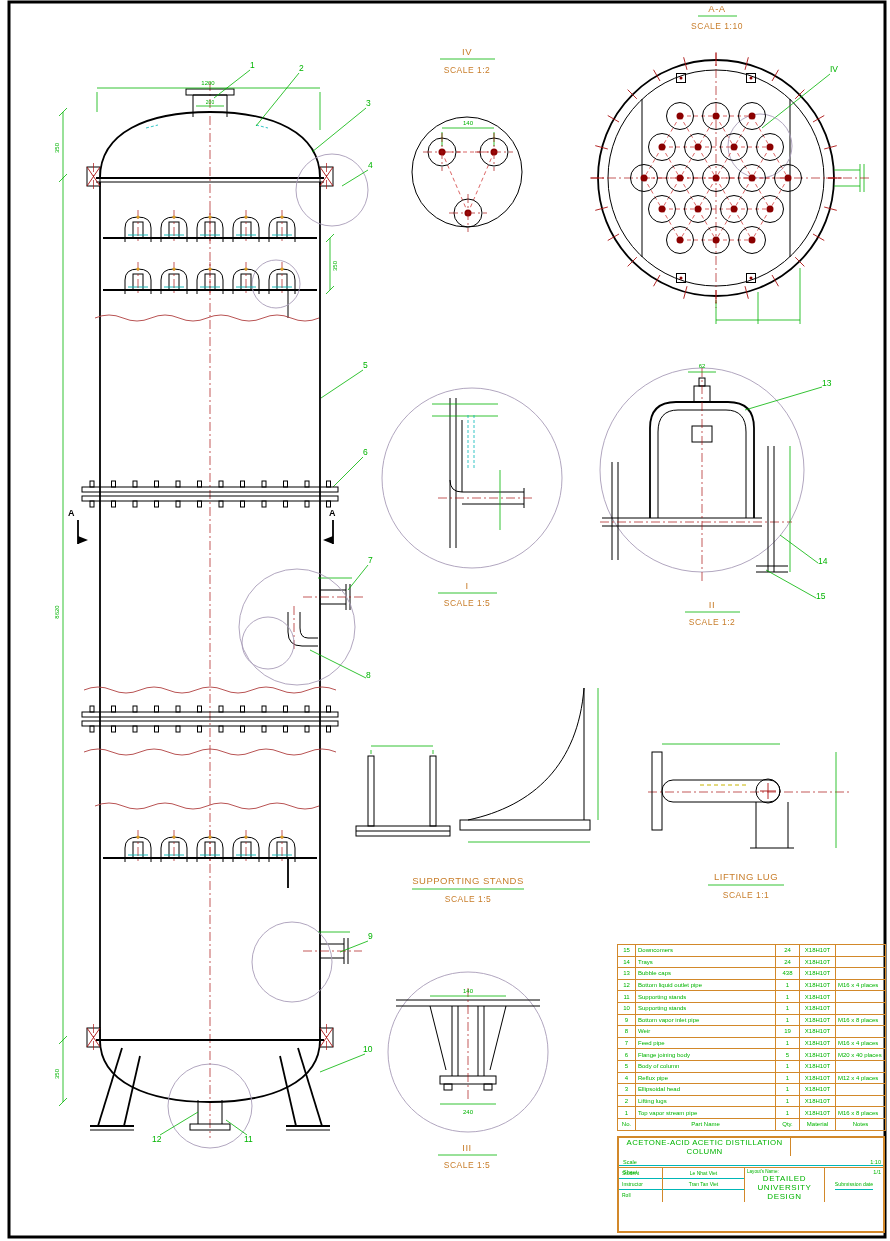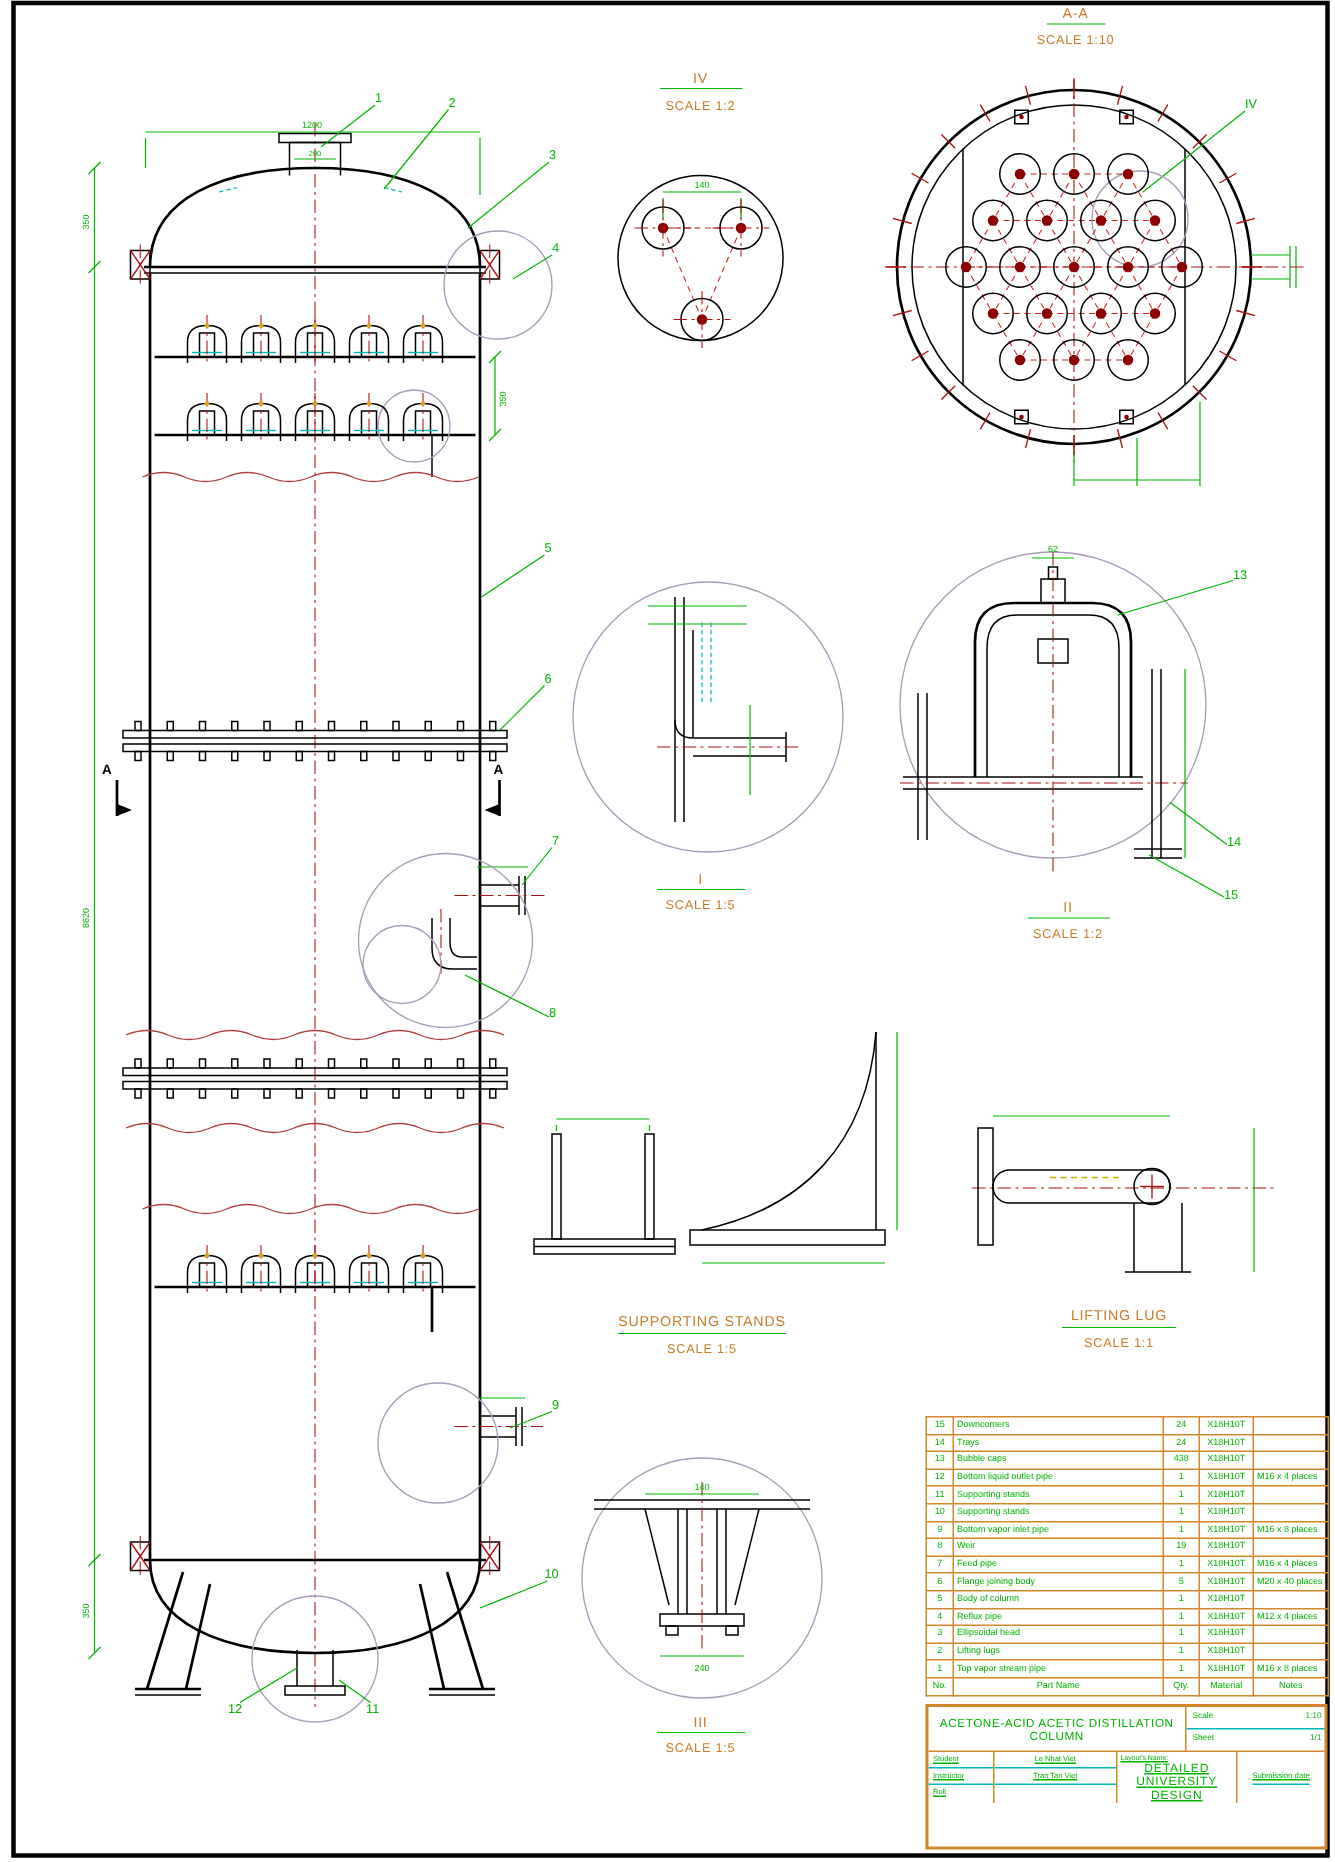--- a/index.html
+++ b/index.html
@@ -748,37 +748,37 @@
           <td class="c">Material</td>
           <td class="c">Notes</td>
         </tr>
   </tbody>
 </table>
 
 
 <div id="tblock">
 
 
-  <div class="tb-row" style="height:30px;border-bottom:1px solid #d2882a;">
+  <div class="tb-row" style="height:30px;border-bottom:1px solid #d2882a;flex-direction:column;">
     <div class="tb-cell" style="width:172px;display:flex;align-items:center;justify-content:center;">
       <div style="font-size:7.8px;letter-spacing:0.4px;text-align:center;">ACETONE-ACID ACETIC DISTILLATION COLUMN</div>
     </div>
     <div class="tb-cell" style="flex:1;">
       <div style="display:flex;height:50%;border-bottom:1px solid #00b6b6;box-sizing:border-box;">
         <div style="width:55%;font-size:5.5px;padding:3px 0 0 4px;">Scale</div>
         <div style="width:45%;font-size:5.5px;padding:3px 2px 0 0;text-align:right;">1:10</div>
       </div>
       <div style="display:flex;height:50%;">
         <div style="width:55%;font-size:5.5px;padding:3px 0 0 4px;">Sheet</div>
         <div style="width:45%;font-size:5.5px;padding:3px 2px 0 0;text-align:right;">1/1</div>
       </div>
     </div>
   </div>
 
-  <div class="tb-row" style="height:34px;text-decoration:underline;">
+  <div class="tb-row" style="height:34px;">
     <div class="tb-cell" style="width:44px;">
       <div style="font-size:5px;height:33%;padding:2px 0 0 3px;border-bottom:1px solid #00b6b6;box-sizing:border-box;">Student</div>
       <div style="font-size:5px;height:33%;padding:2px 0 0 3px;border-bottom:1px solid #00b6b6;box-sizing:border-box;">Instructor</div>
       <div style="font-size:5px;height:34%;padding:2px 0 0 3px;">Roll</div>
     </div>
     <div class="tb-cell" style="width:82px;">
       <div style="font-size:5px;height:33%;padding:2px 0 0 0;text-align:center;border-bottom:1px solid #00b6b6;box-sizing:border-box;">Le Nhat Viet</div>
       <div style="font-size:5px;height:33%;padding:2px 0 0 0;text-align:center;border-bottom:1px solid #00b6b6;box-sizing:border-box;">Tran Tan Viet</div>
       <div style="height:34%;"></div>
     </div>

